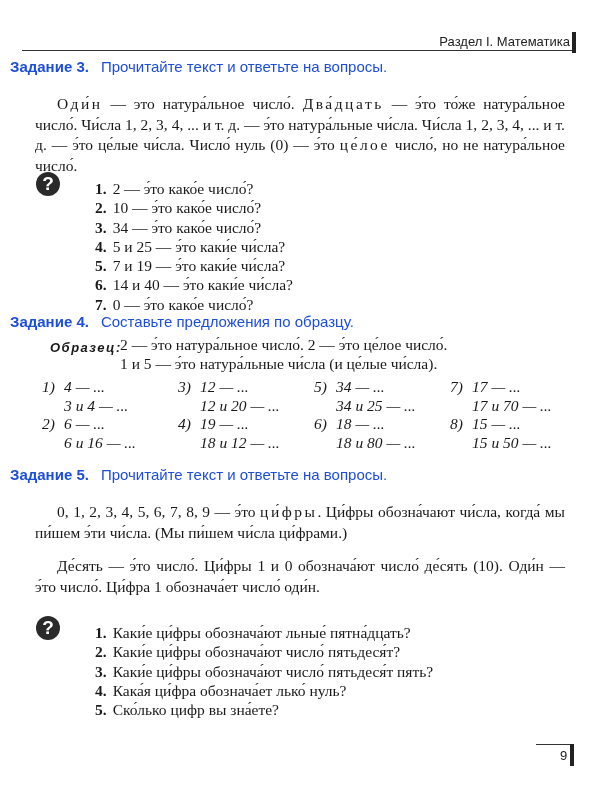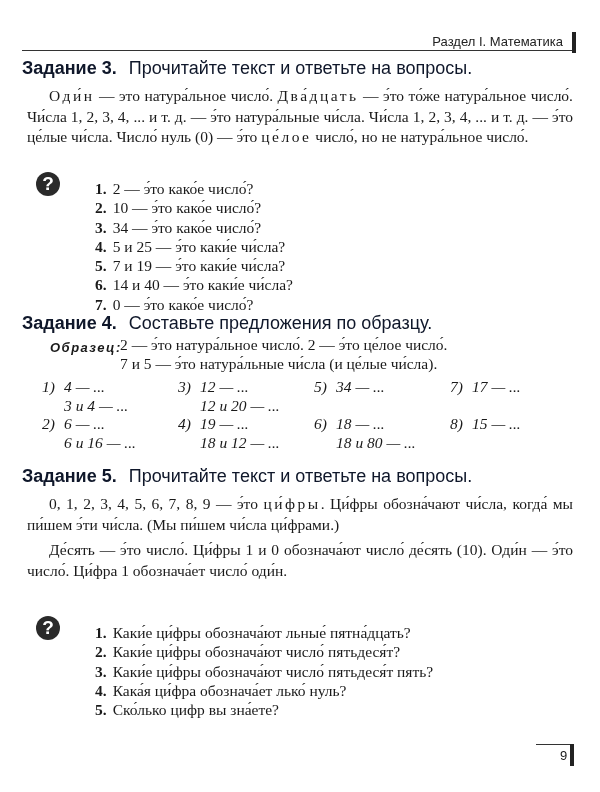--- a/index.html
+++ b/index.html
@@ -5,36 +5,36 @@
     html, body { margin: 0; padding: 0; background: #ffffff; }
     body {
       width: 600px; height: 792px; position: relative; overflow: hidden;
       color: #1a1a1a;
       font-family: "Liberation Serif", "DejaVu Serif", serif;
     }
     .header-rule {
       position: absolute; left: 22px; top: 50px; width: 550px; height: 1px; background: #333;
     }
     .header-title {
-      position: absolute; right: 37px; top: 34px;
+      position: absolute; right: 30px; top: 34px;
       font-family: "Liberation Sans", sans-serif; font-size: 13px; color: #222;
     }
     .header-bar { position: absolute; left: 572px; top: 32px; width: 4px; height: 21px; background: #222; }
 
     .task-head {
-      position: absolute; left: 22px;
-      font-family: "Liberation Sans", sans-serif; font-size: 18px; color: #0f172a;
+      position: absolute; left: 10px;
+      font-family: "Liberation Sans", sans-serif; font-size: 15px; color: #1d4ed8;
     }
     .task-head b { font-weight: bold; margin-right: 12px; }
 
     .para {
       position: absolute; left: 22px; width: 556px;
       font-size: 15.5px; line-height: 20.5px; text-align: justify;
     }
-    .para p { margin: 5px; text-indent: 22px; }
+    .para p { margin: 13px; text-indent: 22px; }
     .sp { letter-spacing: 2.5px; }
 
     .qicon {
       position: absolute; width: 24px; height: 24px; border-radius: 50%;
       background: #2a2a2a; color: #fff;
       font-family: "Liberation Sans", sans-serif; font-weight: bold; font-size: 19px;
       line-height: 24px; text-align: center;
     }
     .qlist { position: absolute; left: 84px; margin: 11px; padding: 0; list-style: none; font-size: 15.5px; line-height: 19.3px; }
     .qlist li b { font-weight: bold; margin-right: 6px; }
@@ -77,30 +77,30 @@
   <li><b>5.</b><span>7 и 19 — э́то каки́е чи́сла?</span></li>
   <li><b>6.</b><span>14 и 40 — э́то каки́е чи́сла?</span></li>
   <li><b>7.</b><span>0 — э́то како́е число́?</span></li>
 </ul>
 
 <div class="task-head" style="top:313px;">
   <b>Задание 4.</b><span>Составьте предложения по образцу.</span>
 </div>
 <div class="sample-label">Образец:</div>
 <div class="sample-line" style="top:336px;text-align:right;">2 — э́то натура́льное число́. 2 — э́то це́лое число́.</div>
-<div class="sample-line" style="top:355px;">7 и 5 — э́то натура́льные чи́сла (и це́лые чи́сла).</div>
+<div class="sample-line" style="top:355px;">1 и 5 — э́то натура́льные чи́сла (и це́лые чи́сла).</div>
 
 <div class="ex-item" style="left:42px; top:377px;"><span class="num">1)</span><span>4 — ...</span><div class="l2">3 и 4 — ...</div></div>
 <div class="ex-item" style="left:42px; top:414px;"><span class="num">2)</span><span>6 — ...</span><div class="l2">6 и 16 — ...</div></div>
 <div class="ex-item" style="left:178px; top:377px;"><span class="num">3)</span><span>12 — ...</span><div class="l2">12 и 20 — ...</div></div>
 <div class="ex-item" style="left:178px; top:414px;"><span class="num">4)</span><span>19 — ...</span><div class="l2">18 и 12 — ...</div></div>
-<div class="ex-item" style="left:314px; top:377px;"><span class="num">5)</span><span>34 — ...</span></div>
+<div class="ex-item" style="left:314px; top:377px;"><span class="num">5)</span><span>34 — ...</span><div class="l2">34 и 25 — ...</div></div>
 <div class="ex-item" style="left:314px; top:414px;"><span class="num">6)</span><span>18 — ...</span><div class="l2">18 и 80 — ...</div></div>
-<div class="ex-item" style="left:450px; top:377px;"><span class="num">7)</span><span>17 — ...</span></div>
-<div class="ex-item" style="left:450px; top:414px;"><span class="num">8)</span><span>15 — ...</span></div>
+<div class="ex-item" style="left:450px; top:377px;"><span class="num">7)</span><span>17 — ...</span><div class="l2">17 и 70 — ...</div></div>
+<div class="ex-item" style="left:450px; top:414px;"><span class="num">8)</span><span>15 — ...</span><div class="l2">15 и 50 — ...</div></div>
 
 <div class="task-head" style="top:466px;">
   <b>Задание 5.</b><span>Прочитайте текст и ответьте на вопросы.</span>
 </div>
 <div class="para" style="top:489px;">
   <p><span>0, 1, 2, 3, 4, 5, 6, 7, 8, 9 — э́то </span><span class="sp">ци́фры</span><span>. Ци́фры обозна́чают чи́сла, когда́ мы пи́шем э́ти чи́сла. (Мы пи́шем чи́сла ци́фрами.)</span></p>
   <p>Де́сять — э́то число́. Ци́фры 1 и 0 обознача́ют число́ де́сять (10). Оди́н — э́то число́. Ци́фра 1 обознача́ет число́ оди́н.</p>
 </div>
 
 <div class="qicon" style="left:36px; top:616px;">?</div>

